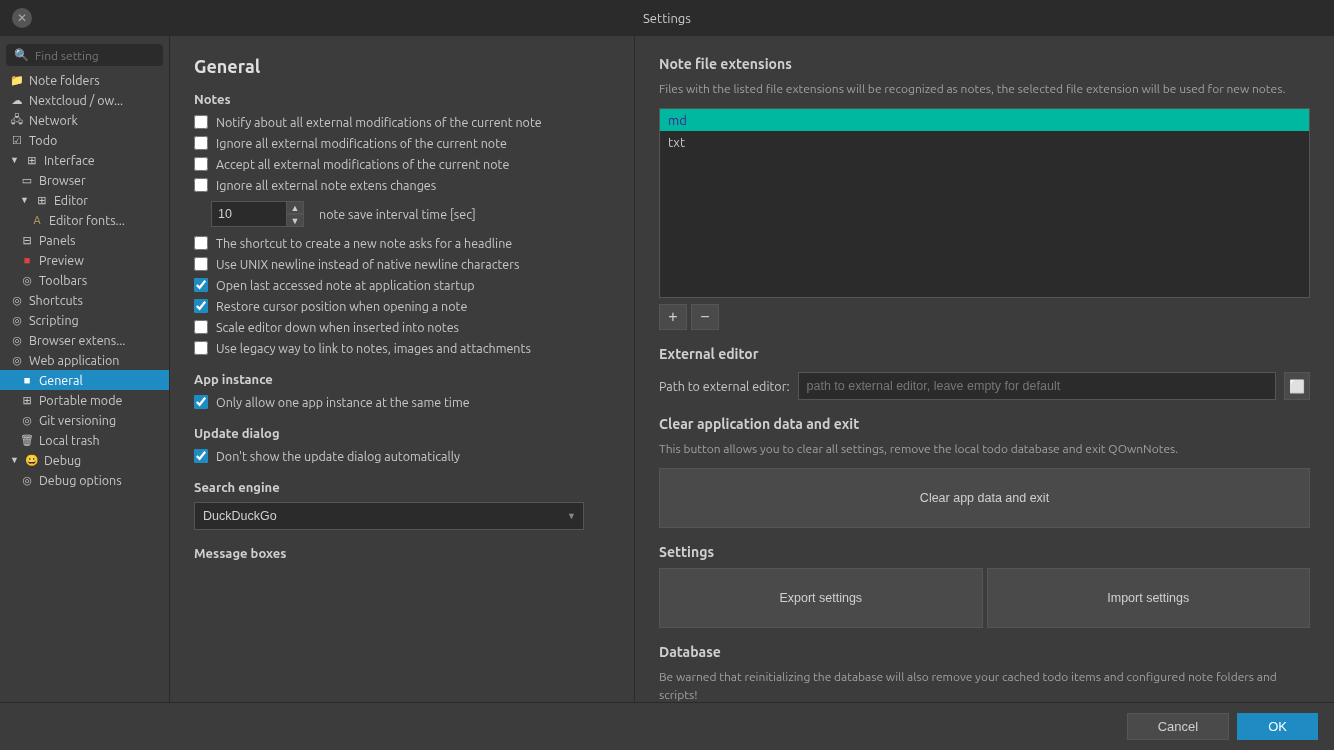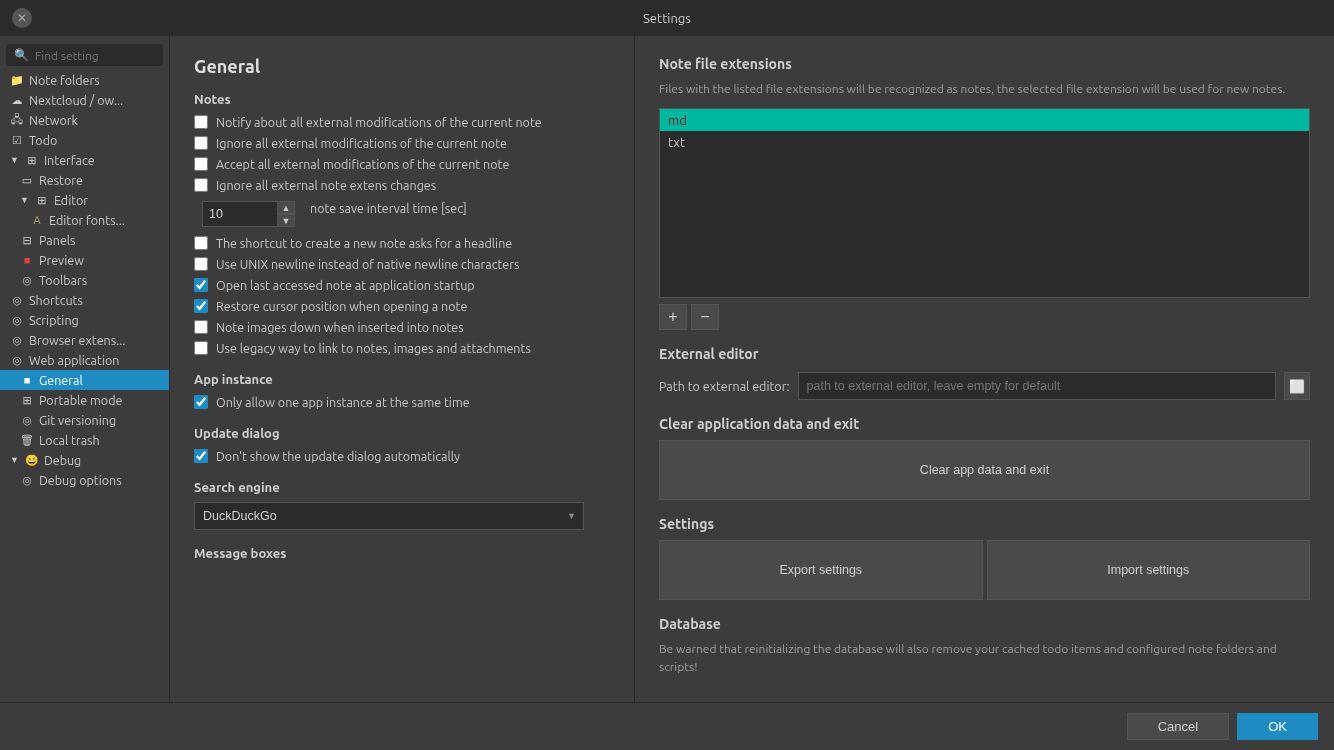--- a/index.html
+++ b/index.html
@@ -131,23 +131,23 @@
       height: 14px;
       accent-color: #1e8bc3;
       cursor: pointer;
     }
     .checkbox-label {
       color: #c8c8c8;
       font-size: 12.5px;
     }
     .interval-row {
       display: flex;
-      align-items: flex-start;
+      align-items: center;
       gap: 8px;
-      margin: 8px 8px;
+      margin: 8px 17px;
     }
     .spinner-input {
       display: flex;
       align-items: stretch;
       width: 100px;
     }
     .spinner-input input {
       width: 75px;
       background: #2b2b2b;
       border: 1px solid #555;
@@ -206,21 +206,21 @@
       overflow-y: auto;
     }
     .file-ext-item {
       padding: 4px 8px;
       color: #c8c8c8;
       font-size: 13px;
       cursor: pointer;
     }
     .file-ext-item.selected {
       background: #00b8a0;
-      color: #7f1d1d;
+      color: #4c1d95;
     }
     .list-buttons {
       display: flex;
       gap: 4px;
       margin-top: 6px;
     }
     .list-btn {
       width: 28px;
       height: 26px;
       background: #4a4a4a;
@@ -361,21 +361,21 @@
         <span class="sidebar-icon">☑</span>
         <span>Todo</span>
       </div>
       <div class="sidebar-item indent0">
         <span class="triangle">▼</span>
         <span class="sidebar-icon">⊞</span>
         <span>Interface</span>
       </div>
       <div class="sidebar-item indent1">
         <span class="sidebar-icon">▭</span>
-        <span>Restore</span>
+        <span>Browser</span>
       </div>
       <div class="sidebar-item indent1">
         <span class="triangle">▼</span>
         <span class="sidebar-icon">⊞</span>
         <span>Editor</span>
       </div>
       <div class="sidebar-item indent2">
         <span class="sidebar-icon" style="color:#c0a060;">A</span>
         <span>Editor fonts...</span>
       </div>
@@ -478,21 +478,21 @@
       <div class="checkbox-row">
         <input type="checkbox" id="open-last" checked="" style="">
         <label class="checkbox-label" for="open-last">Open last accessed note at application startup</label>
       </div>
       <div class="checkbox-row">
         <input type="checkbox" id="restore-cursor" checked="" style="">
         <label class="checkbox-label" for="restore-cursor">Restore cursor position when opening a note</label>
       </div>
       <div class="checkbox-row">
         <input type="checkbox" id="scale-images" style="">
-        <label class="checkbox-label" for="scale-images">Note images down when inserted into notes</label>
+        <label class="checkbox-label" for="scale-images">Scale editor down when inserted into notes</label>
       </div>
       <div class="checkbox-row">
         <input type="checkbox" id="legacy-links" style="">
         <label class="checkbox-label" for="legacy-links">Use legacy way to link to notes, images and attachments</label>
       </div>
 
       <div class="section-divider"></div>
 
       <div class="section-title">App instance</div>
       <div class="checkbox-row">
@@ -547,20 +547,21 @@
         <input class="path-input" type="text" placeholder="path to external editor, leave empty for default" style="">
         <div class="browse-btn">
           <span>⬜</span>
         </div>
       </div>
 
       <div class="panel-separator"></div>
 
       
       <div class="panel-section-title">Clear application data and exit</div>
+      <div class="panel-desc">This button allows you to clear all settings, remove the local todo database and exit QOwnNotes.</div>
       <button class="full-btn">Clear app data and exit</button>
 
       <div class="panel-separator"></div>
 
       
       <div class="panel-section-title">Settings</div>
       <div class="two-col-btns">
         <button class="full-btn">Export settings</button>
         <button class="full-btn">Import settings</button>
       </div>

